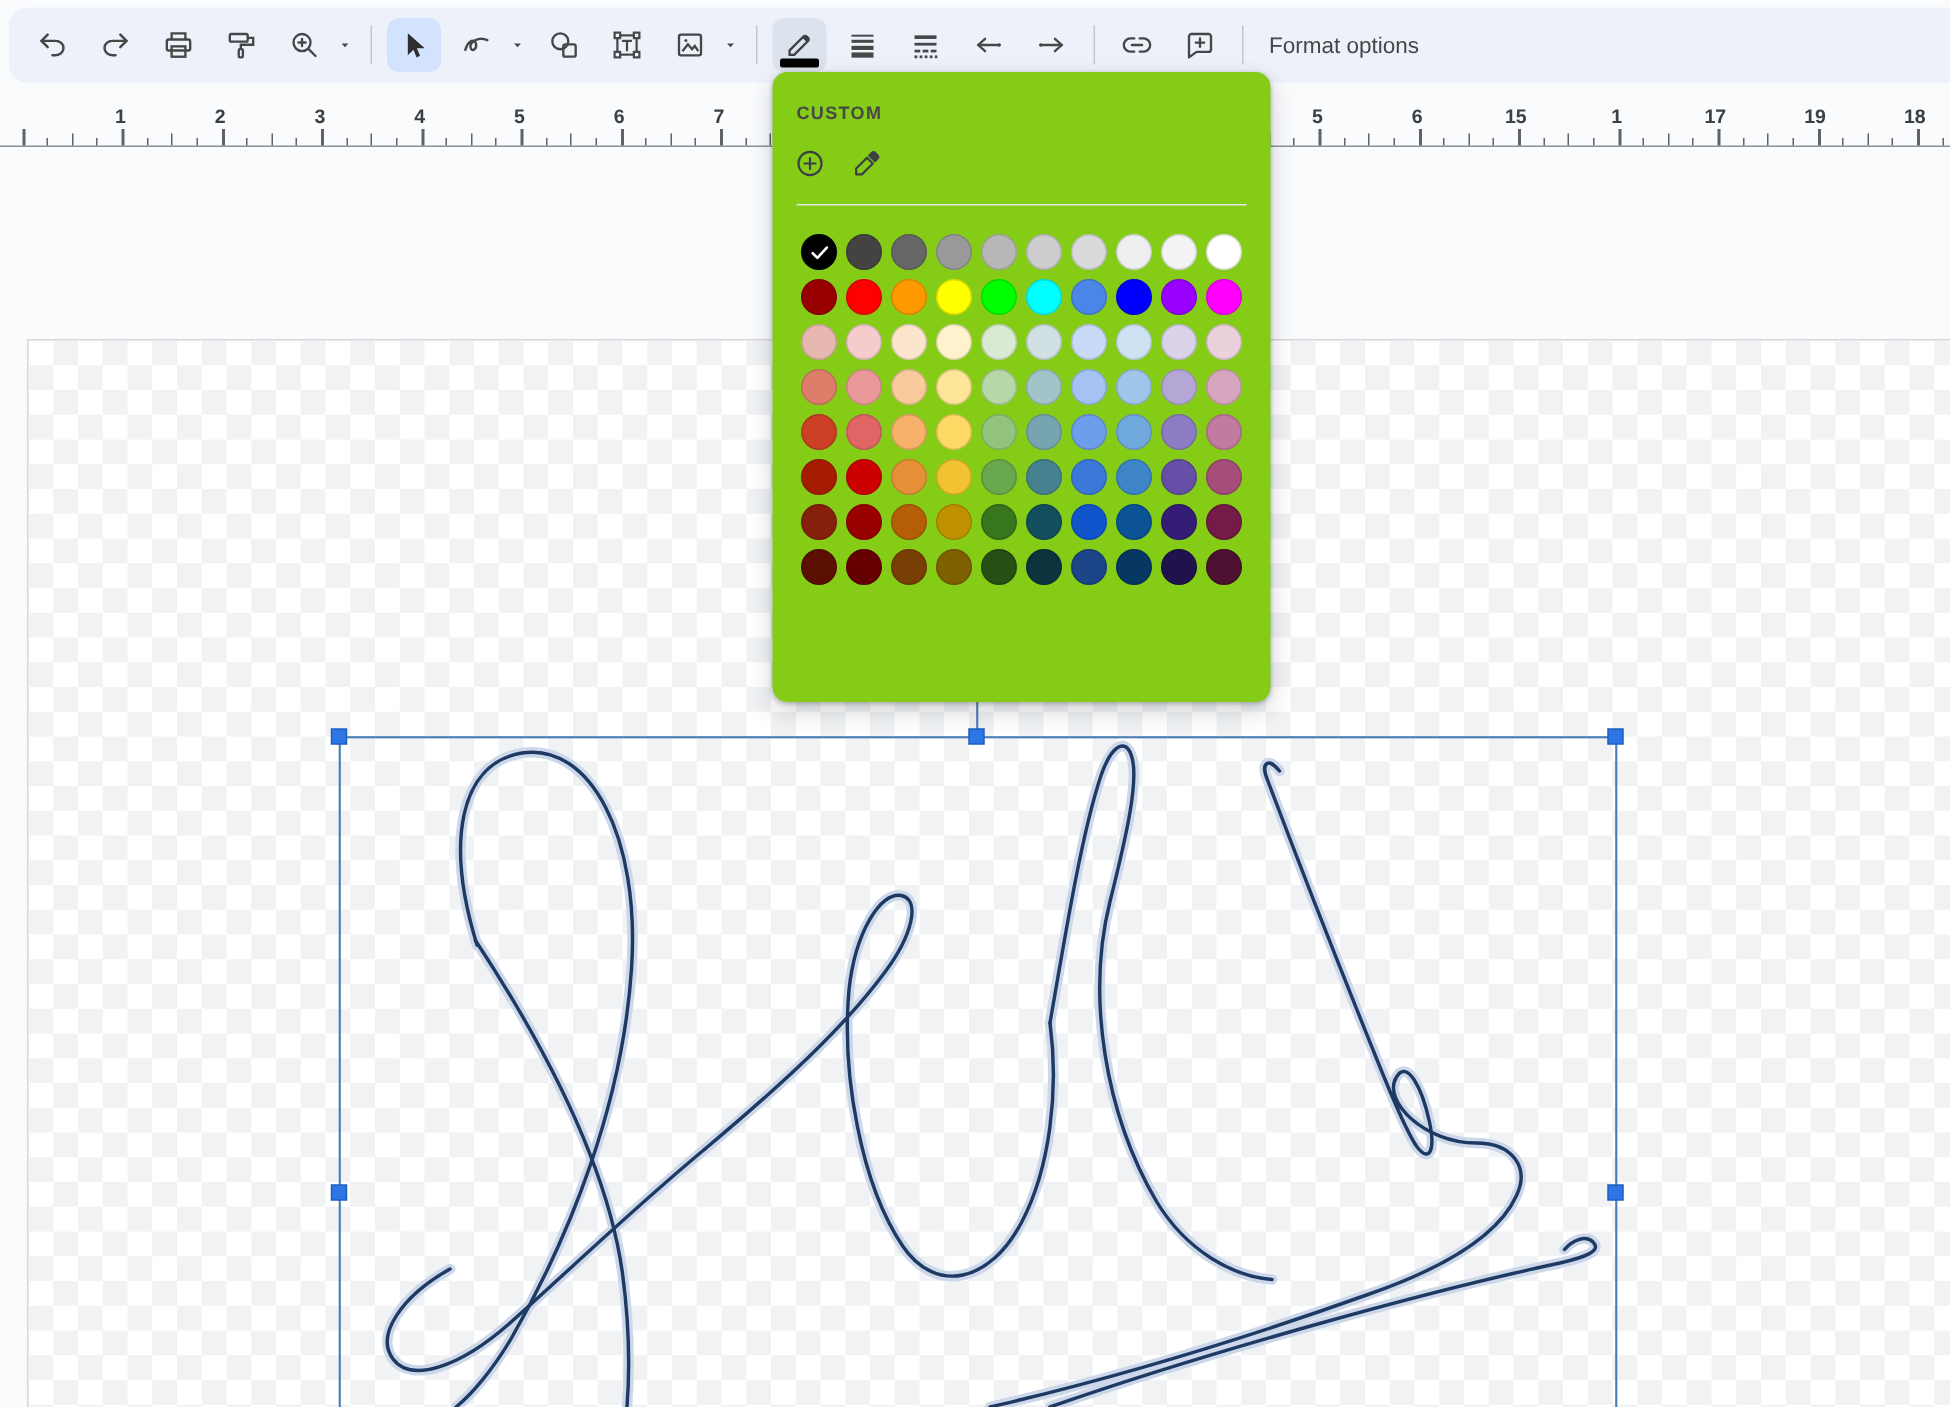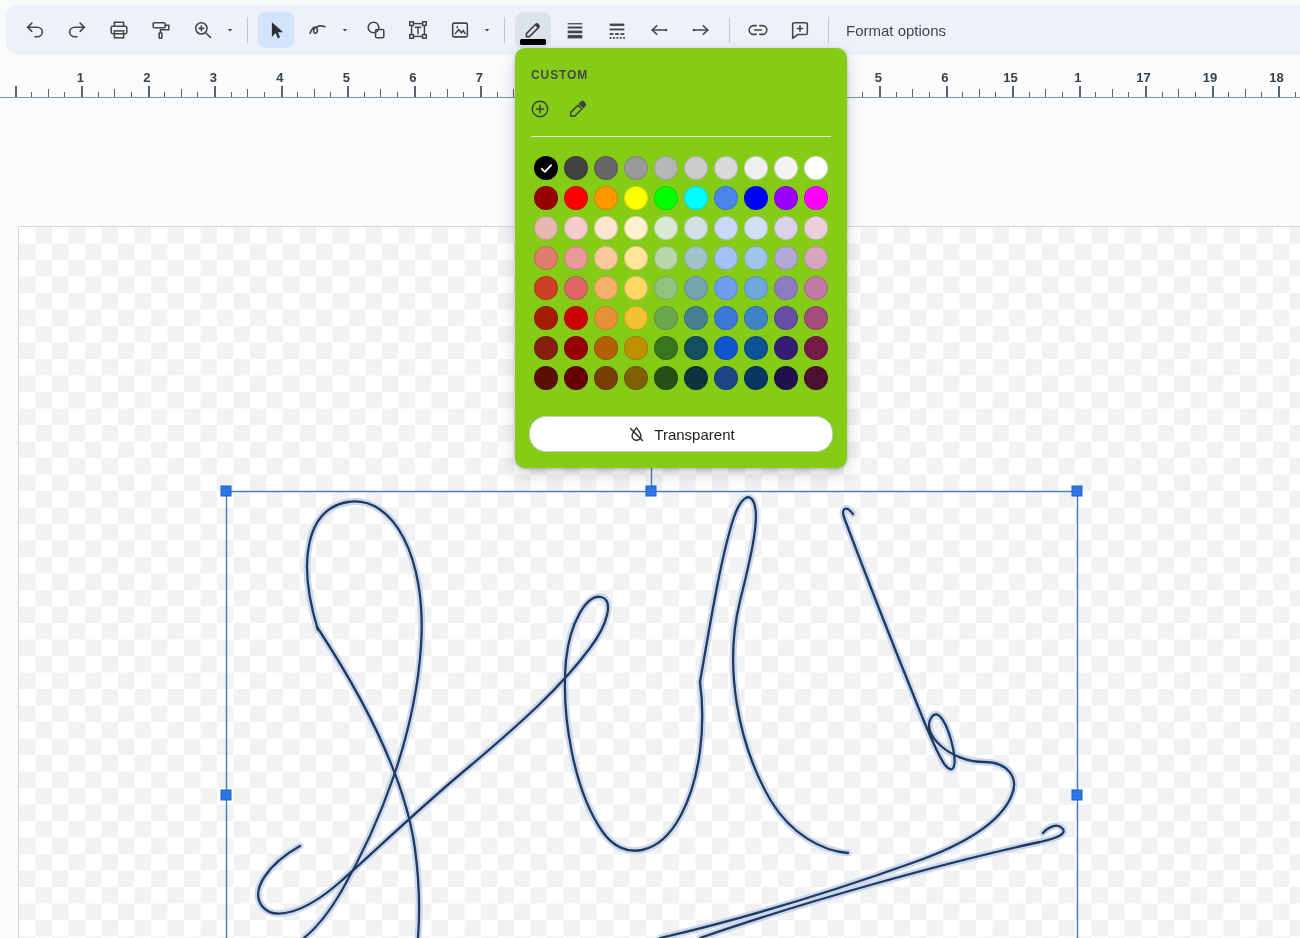--- a/index.html
+++ b/index.html
@@ -695,22 +695,13 @@
       <div class="sw-cell">
         <div class="swatch" style="background: rgb(7, 55, 99);"></div>
       </div>
       <div class="sw-cell">
         <div class="swatch" style="background: rgb(32, 18, 77);"></div>
       </div>
       <div class="sw-cell">
         <div class="swatch" style="background: rgb(76, 17, 48);"></div>
       </div>
     </div>
-  <div class="cp-transparent" id="cp-transparent">
-    <span id="transparent-icon" style="display: flex;">
-        <svg viewBox="0 0 24 24">
-          <path d="M12 3.6 c2.9 3.8 5.6 6.9 5.6 10.1 a5.6 5.6 0 0 1-11.2 0 C6.4 10.5 9.1 7.4 12 3.6 z" fill="none" stroke="#2d2f31" stroke-width="1.8" stroke-linejoin="round"></path>
-          <path d="M4.5 4.5 L19.5 19.5" stroke="#2d2f31" stroke-width="1.9" stroke-linecap="round"></path>
-        </svg>
-      </span>
-    <span>Transparent</span>
-  </div>
 </div>
 
 </body></html>

